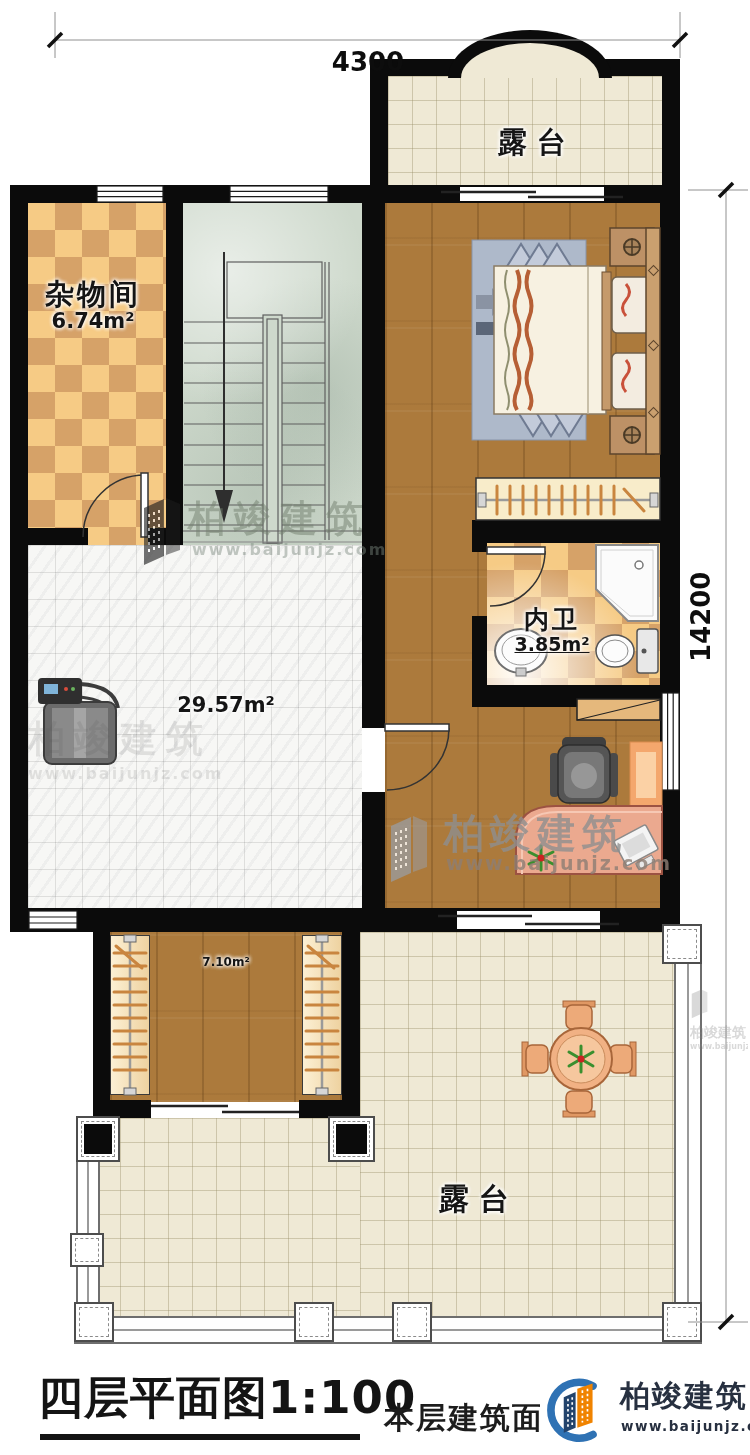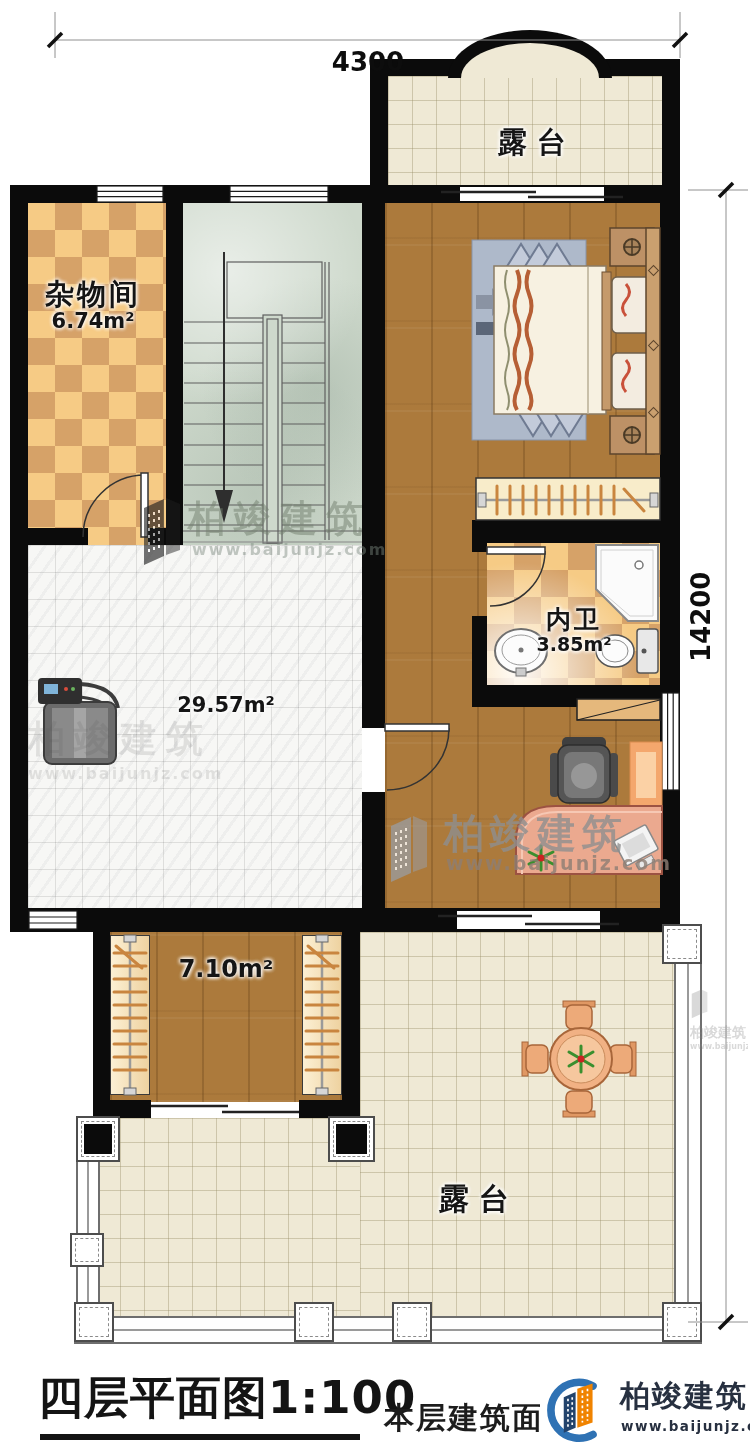--- a/index.html
+++ b/index.html
@@ -373,29 +373,29 @@
     </g>
   </svg>
 
   <div class="lbl" style="left:462px;top:126px;width:150px;">
     <div class="nm" style="letter-spacing:10px;">露台</div>
   </div>
   <div class="lbl" style="left:23px;top:278px;width:140px;">
     <div class="nm">杂物间</div>
     <div class="ar">6.74m²</div>
   </div>
-  <div class="lbl" style="left:518px;top:606px;width:112px;">
+  <div class="lbl" style="left:496px;top:606px;width:112px;">
     <div class="nm" style="font-size:25px;">内卫</div>
-    <div class="ar" style="font-size:19px;">3.85m²</div>
+    <div class="ar" style="font-size:19px;text-decoration:underline;">3.85m²</div>
   </div>
   <div class="lbl" style="left:146px;top:694px;width:160px;">
     <div class="ar">29.57m²</div>
   </div>
   <div class="lbl" style="left:148px;top:956px;width:156px;">
-    <div class="ar" style="font-size:24px;">7.10m²</div>
+    <div class="ar" style="font-size:12px;">7.10m²</div>
   </div>
   <div class="lbl" style="left:404px;top:1182px;width:150px;">
     <div class="nm" style="letter-spacing:10px;font-size:30px;">露台</div>
   </div>
 
   <div class="dimlbl" style="left:318px;top:47px;width:100px;">4300</div>
   <div class="dimlbl" style="left:661px;top:607px;width:80px;transform:rotate(-90deg);">14200</div>
 
   <div class="wm" style="left:140px;top:492px;width:330px;height:90px;">
     <svg width="46" height="76" viewBox="0 0 46 76" style="position:absolute;left:0;top:0;color:#1f1f1f;opacity:.62;">

